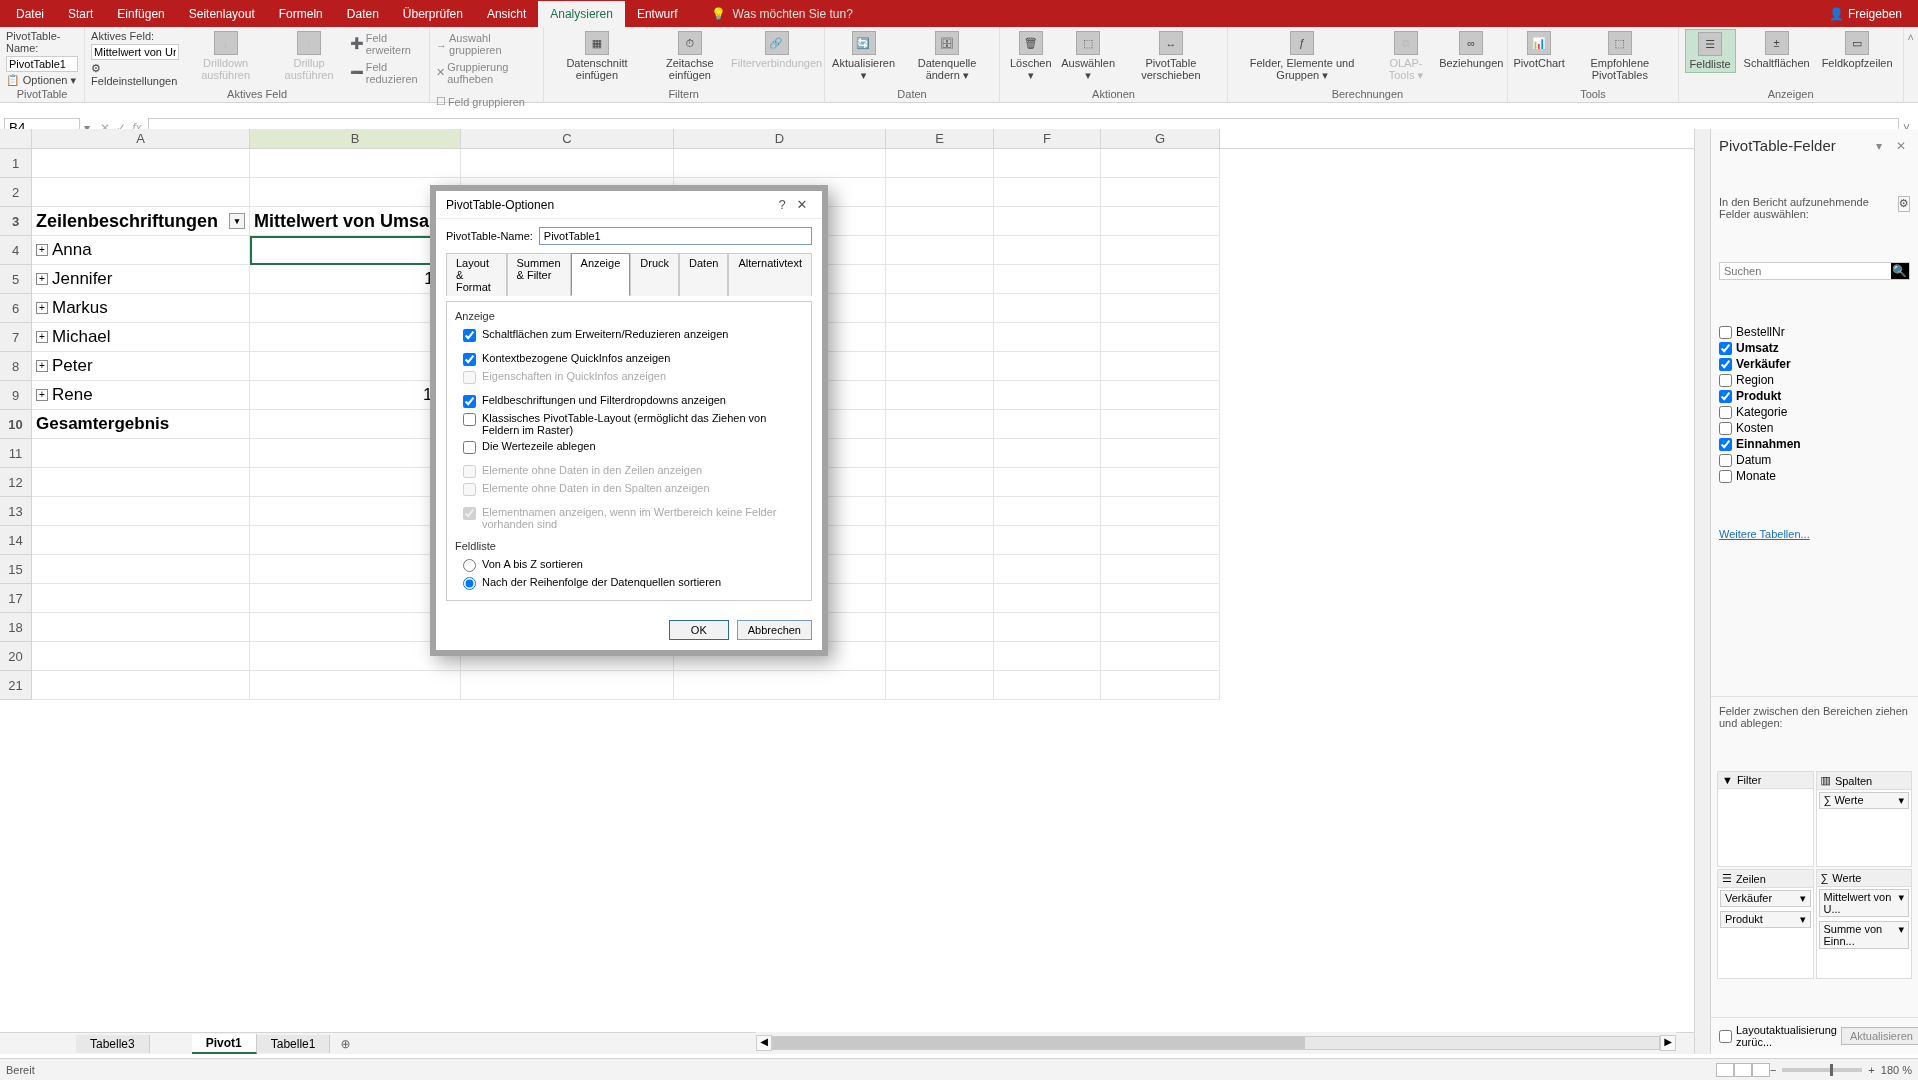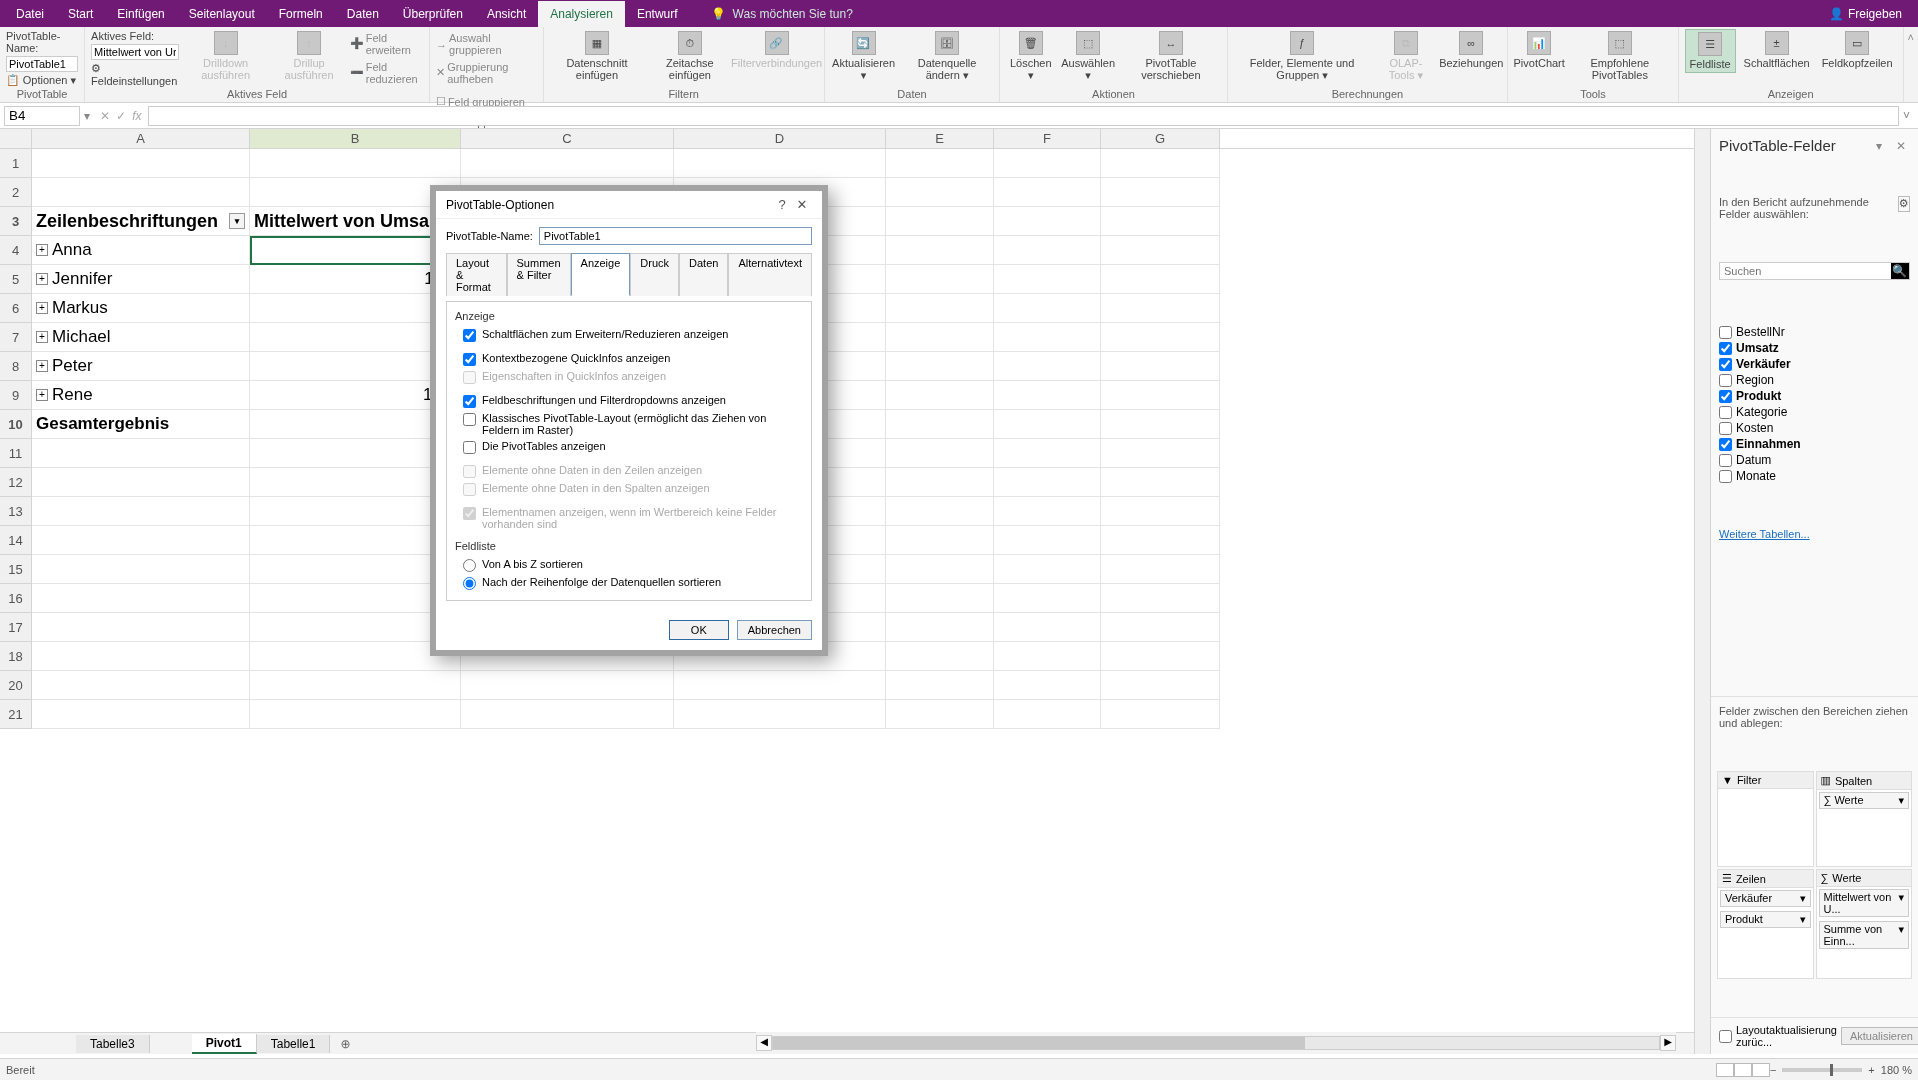--- a/index.html
+++ b/index.html
@@ -1,19 +1,19 @@
 <!DOCTYPE html>
 <html><head>
 <meta charset="utf-8">
 <style>
 * { box-sizing: border-box; margin: 0; padding: 0; font-family: "Segoe UI", Tahoma, sans-serif; }
 body { background: #fff; overflow: hidden; width: 1918px; height: 1080px; position: relative; }
 
 
-.titlebar { height: 27px; background: #701a75; display: flex; align-items: center; padding: 0 4px; color: #fff; font-size: 12px; }
+.titlebar { height: 27px; background: #b91c1c; display: flex; align-items: center; padding: 0 4px; color: #fff; font-size: 12px; }
 .titlebar .tabs { display: flex; gap: 0; }
 .titlebar .tab { padding: 6px 12px; cursor: default; }
 .titlebar .tab.active { background: #f3f3f3; color: #217346; }
 .titlebar .tab.ctx { color: #fff; }
 .titlebar .tellme { margin-left: 12px; padding: 4px 10px; color: #cbe6d9; display:flex; align-items:center; gap:6px; }
 .titlebar .share { margin-left: auto; padding: 4px 12px; color:#fff; display:flex; align-items:center; gap:4px;}
 
 
 .ribbon { height: 76px; background: #f3f3f3; border-bottom: 1px solid #d4d4d4; display: flex; font-size: 11px; color:#444; }
 .ribbon .group { border-right: 1px solid #e0e0e0; padding: 2px 6px 0 6px; display:flex; flex-direction:column; justify-content:space-between; }
@@ -23,21 +23,21 @@
 .ribbon .smallblock .row { display:flex; align-items:center; gap:2px; padding:1px 0; color:#888; }
 .ribbon .bigbtn { display:flex; flex-direction:column; align-items:center; padding:2px 4px; min-width:48px; color:#444; }
 .ribbon .bigbtn.dis { color:#bbb; }
 .ribbon .bigbtn .ico { width:24px; height:24px; background:#c8c8c8; border:1px solid #aaa; margin-bottom:2px; display:flex; align-items:center; justify-content:center; }
 .ribbon .bigbtn .txt { text-align:center; font-size:11px; line-height:12px; }
 .ribbon .inlabel { display:flex; align-items:center; gap:2px; padding:1px 0; }
 .ribbon .inlabel input { font-size:11px; border:1px solid #ccc; padding:1px 2px; height:16px; }
 .ribbon .toggled { background:#c9e2d1; border:1px solid #9cc2aa; }
 
 
-.formulabar { height: 26px; border-bottom: 1px solid #d4d4d4; display:flex; align-items:center; padding:0 4px; font-size:12px; background:#fff;}
+.formulabar { height: 26px; border-bottom: 1px solid #d4d4d4; display:flex; align-items:center; padding:0 4px; font-size:12px; background:#fff;margin-top:12px;}
 .namebox { width:76px; border:1px solid #ccc; height:20px; padding:1px 4px; background:#fff; }
 .fxicons { display:flex; gap:6px; padding:0 6px; color:#aaa; }
 .fxbar { flex:1; border:1px solid #ccc; height:20px; background:#fff; }
 
 
 .mainrow { position:absolute; top:129px; left:0; right:0; bottom:26px; display:flex; }
 .sheet { flex:1; display:flex; flex-direction:column; position:relative; background:#fff;}
 .colheads { display:flex; height:20px; border-bottom:1px solid #d4d4d4; }
 .corner { width:32px; background:#f0f0f0; border-right:1px solid #d4d4d4; }
 .colhead { background:#f0f0f0; border-right:1px solid #d4d4d4; display:flex; align-items:center; justify-content:center; color:#555; font-size:13px; }
@@ -533,32 +533,20 @@
             <div class="cell b"></div>
             <div class="cell c"></div>
             <div class="cell d"></div>
             <div class="cell e"></div>
             <div class="cell f"></div>
             <div class="cell g"></div>
           </div>
         </div>
       <div class="rowgroup">
           <div class="row">
-            <div class="rowhead">16</div>
-            <div class="cell a"></div>
-            <div class="cell b"></div>
-            <div class="cell c"></div>
-            <div class="cell d"></div>
-            <div class="cell e"></div>
-            <div class="cell f"></div>
-            <div class="cell g"></div>
-          </div>
-        </div>
-      <div class="rowgroup">
-          <div class="row">
             <div class="rowhead">17</div>
             <div class="cell a"></div>
             <div class="cell b"></div>
             <div class="cell c"></div>
             <div class="cell d"></div>
             <div class="cell e"></div>
             <div class="cell f"></div>
             <div class="cell g"></div>
           </div>
         </div>
@@ -781,21 +769,21 @@
       <div class="opt" style="margin-top:6px">
           <input type="checkbox" checked="" style="">
           <span>Feldbeschriftungen und Filterdropdowns anzeigen</span>
         </div>
       <div class="opt">
           <input type="checkbox" style="">
           <span>Klassisches PivotTable-Layout (ermöglicht das Ziehen von Feldern im Raster)</span>
         </div>
       <div class="opt">
           <input type="checkbox" style="">
-          <span>Die PivotTables anzeigen</span>
+          <span>Die Wertezeile ablegen</span>
         </div>
       <div class="opt dis" style="margin-top:6px">
           <input type="checkbox" disabled="" style="">
           <span>Elemente ohne Daten in den Zeilen anzeigen</span>
         </div>
       <div class="opt dis">
           <input type="checkbox" disabled="" style="">
           <span>Elemente ohne Daten in den Spalten anzeigen</span>
         </div>
       <div class="opt dis" style="margin-top:6px">

